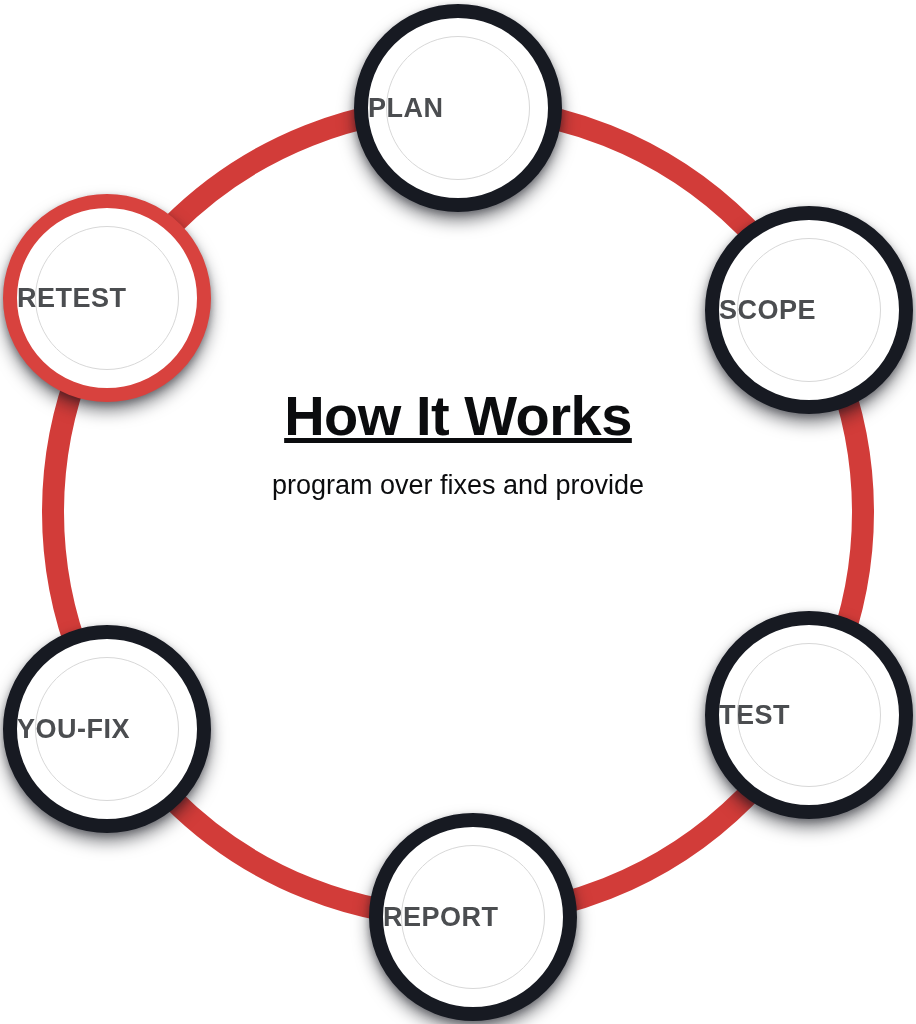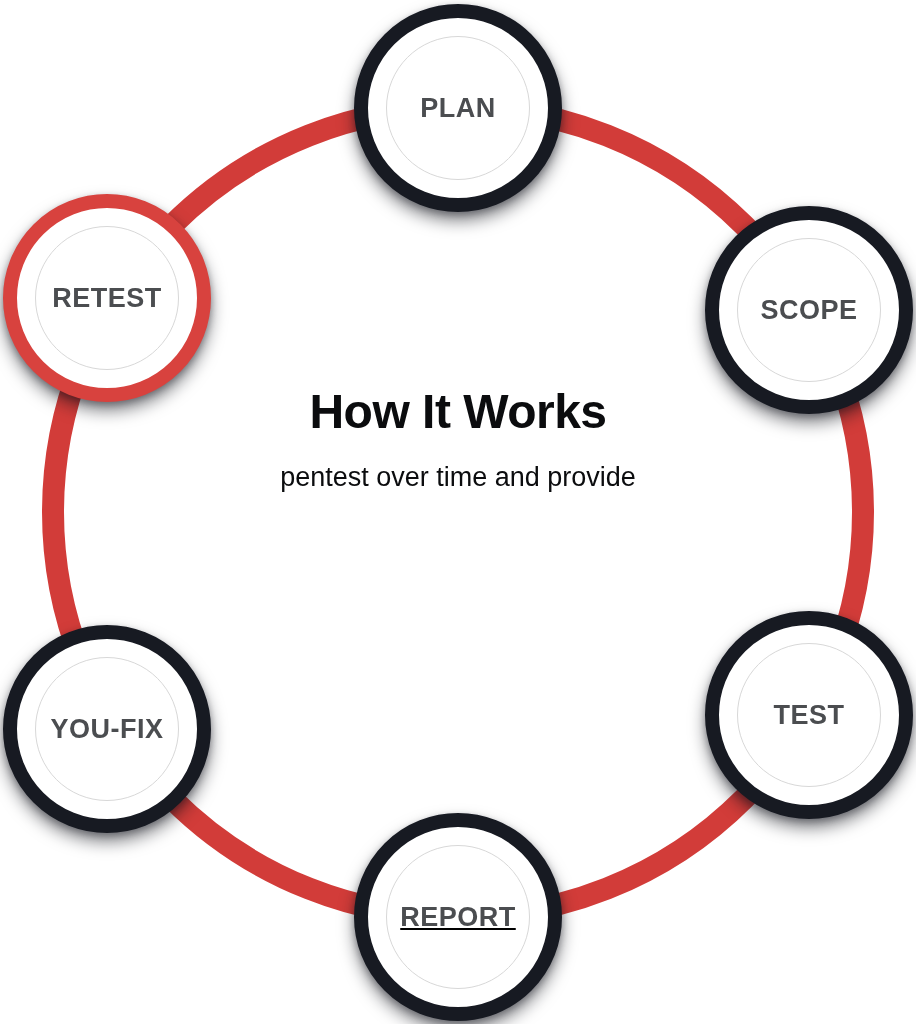--- a/index.html
+++ b/index.html
@@ -21,21 +21,21 @@
     z-index:1;
   }
   
   .node{
     position:absolute;
     width:208px;height:208px;
     box-sizing:border-box;
     border:14px solid var(--node-ring-dark,#171a22);
     border-radius:50%;
     background:var(--node-fill,#ffffff);
-    display:flex;align-items:center;justify-content:center;
+    display:flex;align-items:center;
     box-shadow:0 9px 16px rgba(14,16,24,.50), 0 3px 6px rgba(14,16,24,.28);
     z-index:2;
   }
   .node.highlight{border-color:var(--highlight-ring-red,#d8423e);}
   .node-inner-ring{
     position:absolute;
     inset:18px;
     border:1px solid var(--inner-ring-gray,#d8d8d8);
     border-radius:50%;
     pointer-events:none;
@@ -43,39 +43,40 @@
   .node-label{
     font-size:27px;
     font-weight:700;
     letter-spacing:.5px;
     color:var(--label-gray,#4b4d50);
     white-space:nowrap;
   }
   .pos-top        {left:354px;top:4px;}
   .pos-upper-right{left:705px;top:206px;}
   .pos-lower-right{left:705px;top:611px;}
-  .pos-bottom     {left:354px;top:813px;text-decoration:underline;}
+  .pos-bottom     {left:369px;top:813px;}
   .pos-lower-left {left:3px;  top:625px;}
   .pos-upper-left {left:3px;  top:194px;}
   
   .center-text{
     position:absolute;
     left:50%;top:388px;
     transform:translateX(-50%);
     width:660px;
     text-align:center;
     z-index:2;
   }
   .center-text h1{
     margin:0;
-    font-size:48px;
+    font-size:56px;
     line-height:1;
     font-weight:700;
     letter-spacing:-.5px;
     color:var(--text-black,#0b0b0c);
+    text-decoration:underline;
   }
   .center-text .desc{
     margin-top:18px;
     font-size:27px;
     line-height:46px;
     color:var(--text-black,#0e0f12);
   }
 </style>
 </head>
 <body>
@@ -110,17 +111,17 @@
   </div>
 
   <div class="node pos-upper-left highlight">
     <div class="node-inner-ring"></div>
     <span class="node-label">RETEST</span>
   </div>
 
   <div class="center-text">
     <h1>How It Works</h1>
     <div class="desc">
-      <div>pentest over time and provide</div>
+      <div>program over fixes and provide</div>
     </div>
   </div>
 
 </div>
 
 </body></html>

